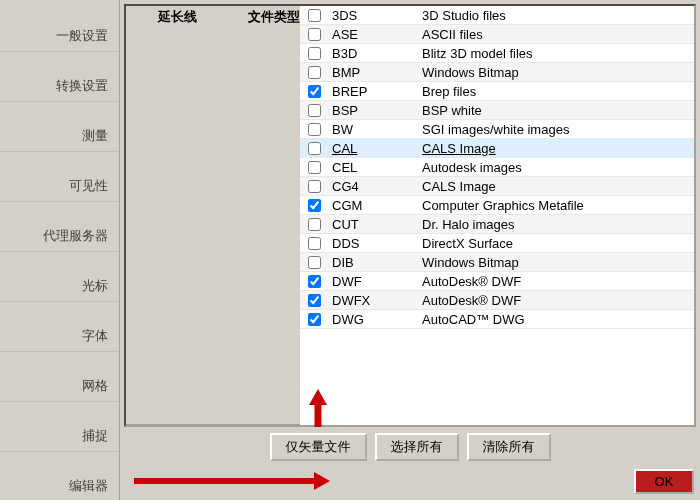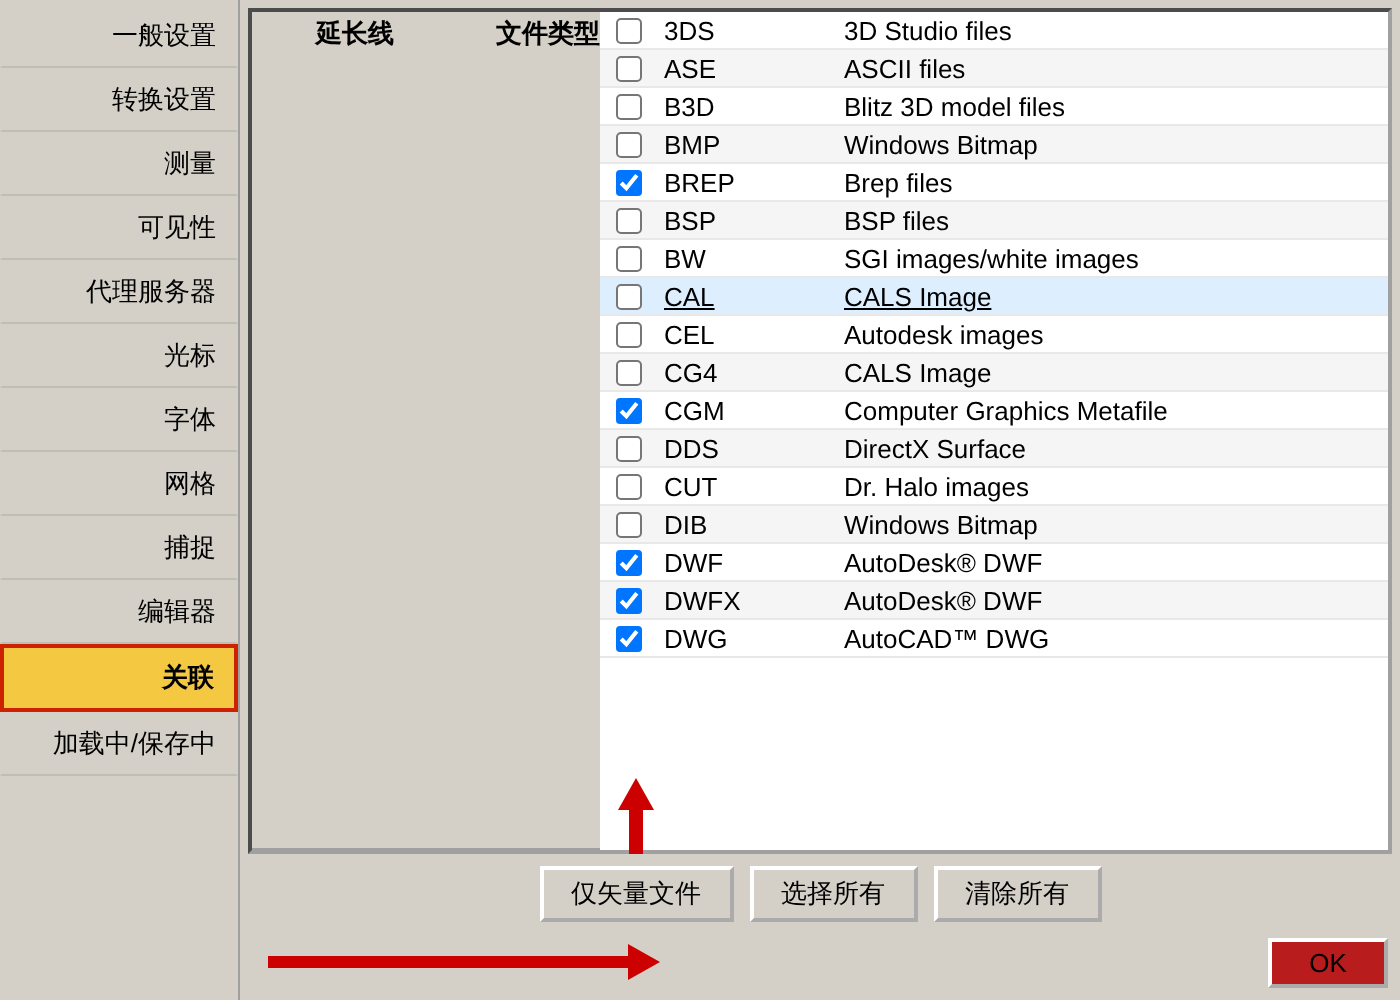--- a/index.html
+++ b/index.html
@@ -11,24 +11,25 @@
       background: #d4d0c8;
       border-right: 1px solid #a0a0a0;
       display: flex;
       flex-direction: column;
       padding-top: 2px;
     }
     .sidebar-item {
       padding: 6px 10px;
       text-align: right;
       cursor: pointer;
-      color: #000000;
+      color: #404040;
       border: 1px solid transparent;
       border-bottom: 1px solid #c0bdb5;
       background: #d4d0c8;
+      margin-top: 18px;
     }
     .sidebar-item.active {
       background: #f5c842;
       border: 2px solid #cc2200;
       font-weight: bold;
     }
 
     
     .main-content {
       flex: 1;
@@ -187,21 +188,21 @@
             <input type="checkbox" checked="" style="">
           </div>
           <div class="col-ext">BREP</div>
           <div class="col-type">Brep files</div>
         </div>
         <div class="table-row">
           <div class="col-check">
             <input type="checkbox" style="">
           </div>
           <div class="col-ext">BSP</div>
-          <div class="col-type">BSP files</div>
+          <div class="col-type">BSP white</div>
         </div>
         <div class="table-row">
           <div class="col-check">
             <input type="checkbox" style="">
           </div>
           <div class="col-ext">BW</div>
           <div class="col-type">SGI images/white images</div>
         </div>
         <div class="table-row row-highlight">
           <div class="col-check">
@@ -228,29 +229,29 @@
           <div class="col-check">
             <input type="checkbox" checked="" style="">
           </div>
           <div class="col-ext">CGM</div>
           <div class="col-type">Computer Graphics Metafile</div>
         </div>
         <div class="table-row">
           <div class="col-check">
             <input type="checkbox" style="">
           </div>
+          <div class="col-ext">CUT</div>
+          <div class="col-type">Dr. Halo images</div>
+        </div>
+        <div class="table-row">
+          <div class="col-check">
+            <input type="checkbox" style="">
+          </div>
           <div class="col-ext">DDS</div>
           <div class="col-type">DirectX Surface</div>
-        </div>
-        <div class="table-row">
-          <div class="col-check">
-            <input type="checkbox" style="">
-          </div>
-          <div class="col-ext">CUT</div>
-          <div class="col-type">Dr. Halo images</div>
         </div>
         <div class="table-row">
           <div class="col-check">
             <input type="checkbox" style="">
           </div>
           <div class="col-ext">DIB</div>
           <div class="col-type">Windows Bitmap</div>
         </div>
         <div class="table-row">
           <div class="col-check">

